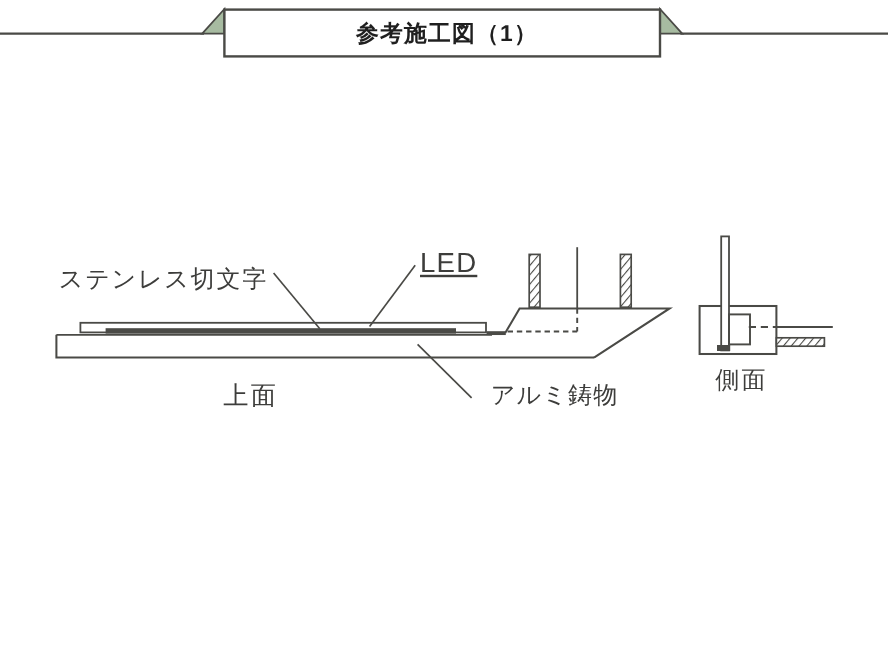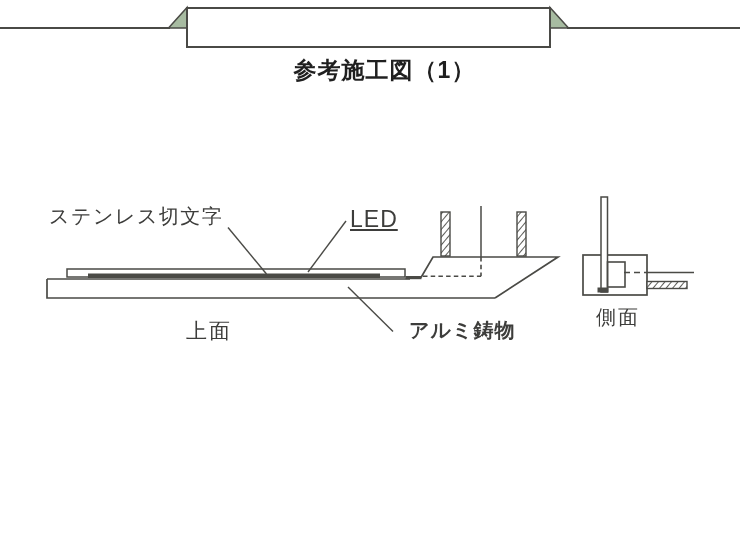--- a/index.html
+++ b/index.html
@@ -14,28 +14,28 @@
     width:740px;height:540px;background:var(--bg);
     font-family:"Liberation Sans","DejaVu Sans",sans-serif;
     position:relative;overflow:hidden;
   }
   .canvas{position:absolute;left:0;top:0;width:740px;height:540px;}
   svg{position:absolute;left:0;top:0;}
   .lbl{
     position:absolute;color:var(--label);white-space:nowrap;line-height:1.05;
   }
   .title-text{
-    position:absolute;left:203px;top:8px;width:363px;height:39px;
+    position:absolute;left:191px;top:8px;width:363px;height:39px;
     display:flex;align-items:center;justify-content:center;
-    font-size:23px;font-weight:bold;color:var(--title);letter-spacing:1px;margin-top:43px;
+    font-size:19px;font-weight:bold;color:var(--title);letter-spacing:1px;
   }
-  .lbl-stainless{left:49px;top:206px;font-size:20px;letter-spacing:1.5px;}
+  .lbl-stainless{left:49px;top:223px;font-size:20px;letter-spacing:1.5px;}
   .lbl-led{left:350px;top:207px;font-size:23px;letter-spacing:1px;text-decoration:underline;}
   .lbl-topview{left:186px;top:320px;font-size:21px;letter-spacing:2px;}
-  .lbl-aluminum{left:409px;top:320px;font-size:20px;letter-spacing:1px;font-weight:bold;}
+  .lbl-aluminum{left:409px;top:320px;font-size:20px;letter-spacing:1px;}
   .lbl-sideview{left:596px;top:307px;font-size:20px;letter-spacing:2px;}
 </style>
 </head>
 <body>
 
 <div class="canvas">
 
   <svg width="740" height="540" viewBox="0 0 740 540">
     <defs>
       <pattern id="hatch" patternUnits="userSpaceOnUse" width="5" height="5" patternTransform="rotate(40)">

